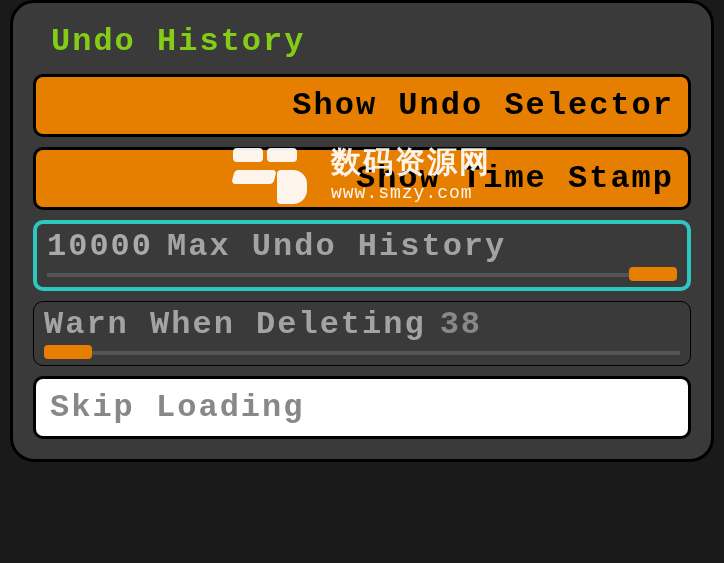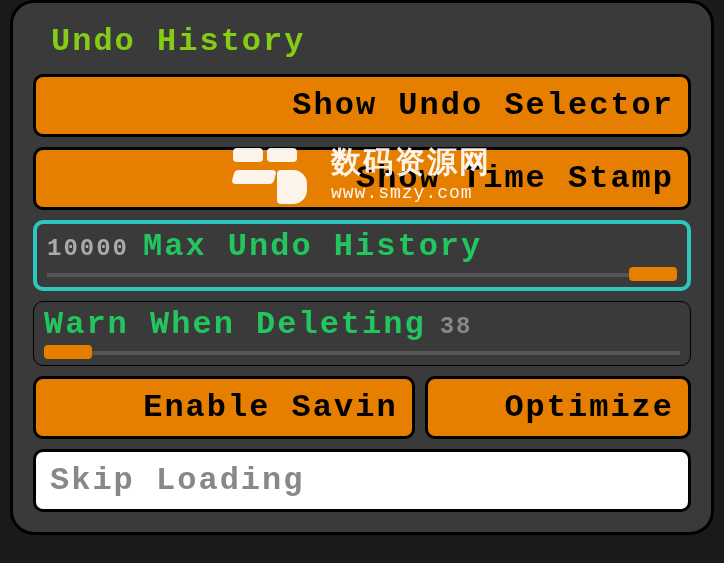--- a/index.html
+++ b/index.html
@@ -51,26 +51,26 @@
     .slider-box.highlight {
       border: 4px solid #2ec7c0;
     }
     .slider-row {
       display: flex;
       align-items: baseline;
       gap: 14px;
     }
     .slider-value {
       color: #888;
-      font-size: 24px;
+      font-size: 32px;
       letter-spacing: 2px;
     }
     .slider-value.light { color: #aaa; }
     .slider-label {
-      color: #22c55e;
+      color: #a3a3a3;
       font-size: 32px;
       letter-spacing: 2px;
     }
     .slider-track {
       position: relative;
       height: 18px;
       margin-top: 2px;
     }
     .slider-line {
       position: absolute;
@@ -163,24 +163,20 @@
     <div class="slider-row">
       <span class="slider-label">Warn When Deleting</span>
       <span class="slider-value">38</span>
     </div>
     <div class="slider-track">
       <div class="slider-line"></div>
       <div class="slider-handle left"></div>
     </div>
   </div>
 
-  <div class="btn-row">
-    <button class="btn btn-half-a">Enable Savin</button>
-    <button class="btn btn-half-b">Optimize</button>
-  </div>
 
   <div class="secondary">Skip Loading</div>
 </div>
 
 <div class="wm">
   <div class="wm-icon">
     <div class="wm-bar1"></div>
     <div class="wm-bar2"></div>
     <div class="wm-bar3"></div>
   </div>

